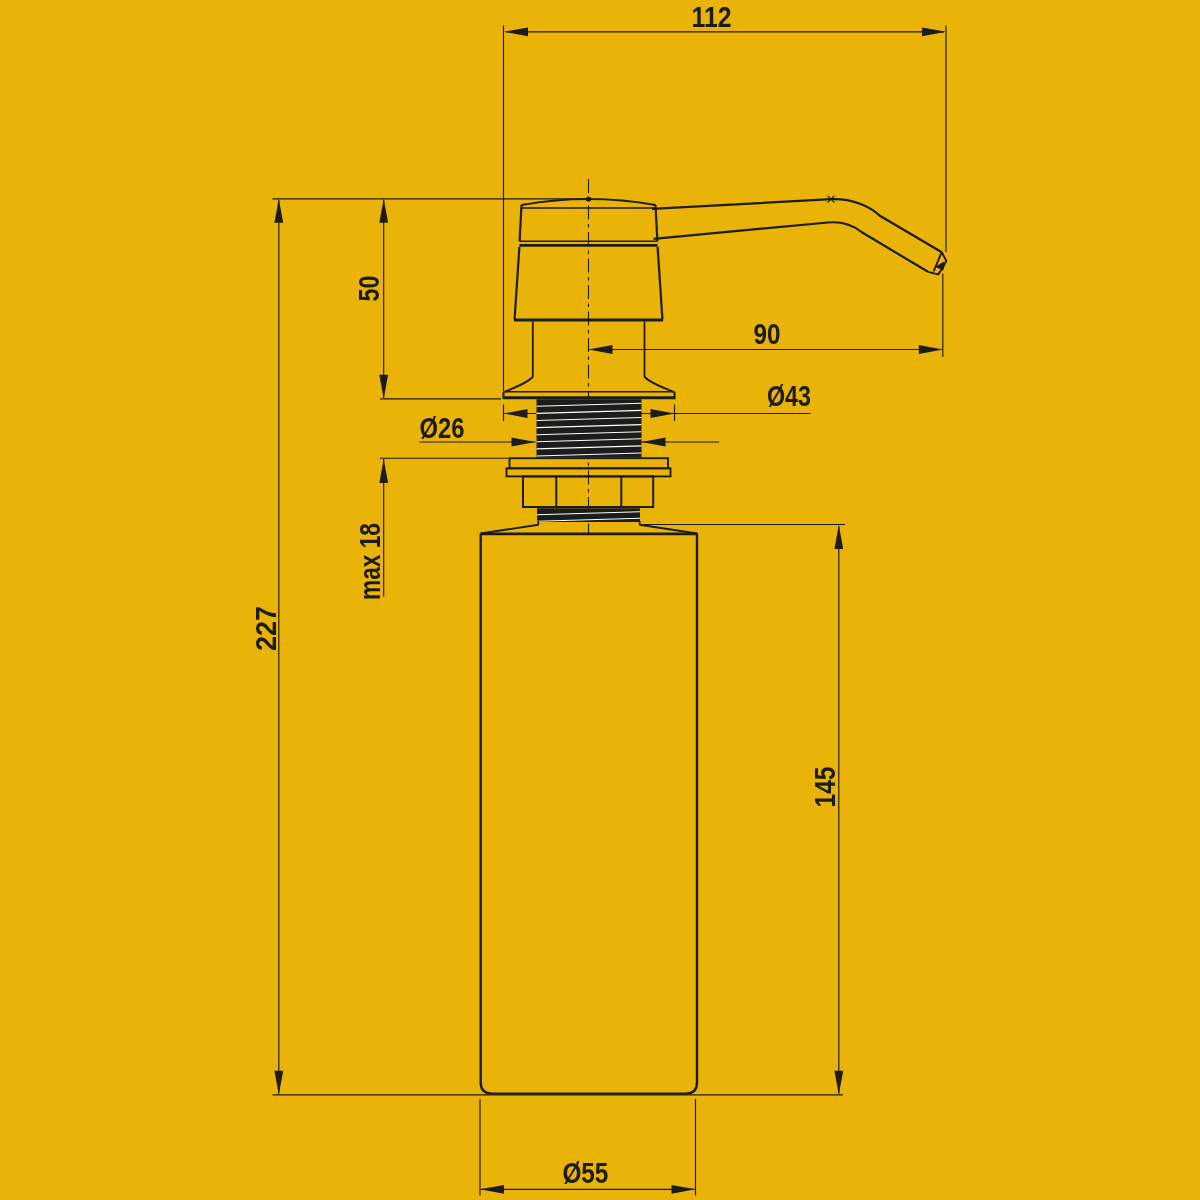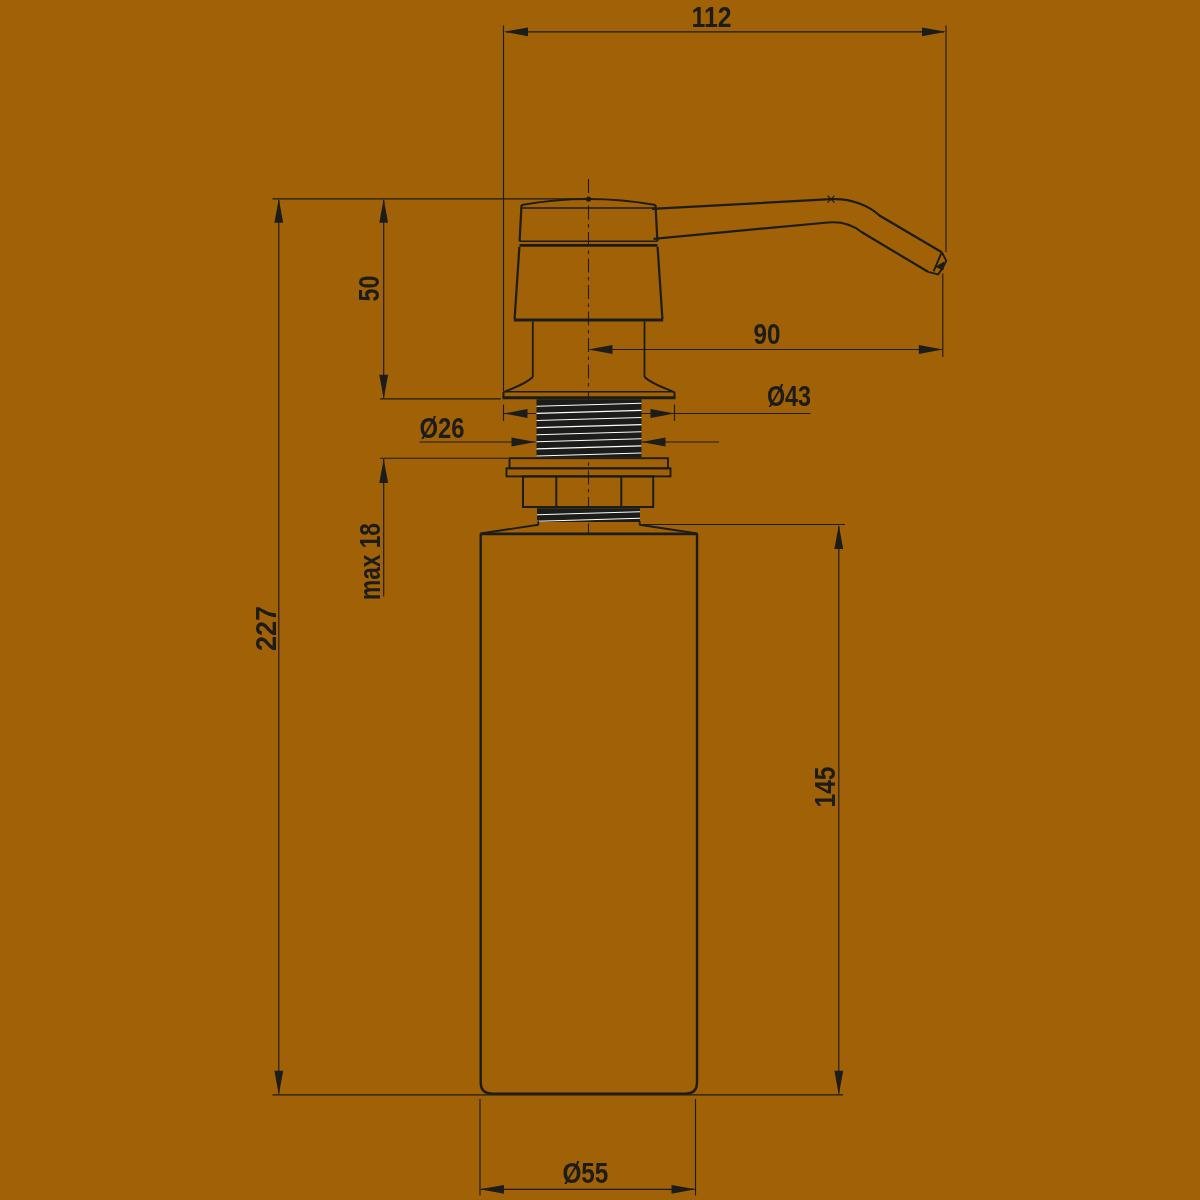--- a/index.html
+++ b/index.html
@@ -1,16 +1,16 @@
 <!DOCTYPE html>
 <html><head>
 <meta charset="utf-8">
 <style>
   html,body{margin:0;padding:0;background:#fff;}
-  .wrap{width:1200px;height:1200px;position:relative;background:#a16207;}
+  .wrap{width:1200px;height:1200px;position:relative;background:#eab308;}
   svg{position:absolute;top:0;left:0;}
   text{font-family:"Liberation Sans",sans-serif;font-weight:bold;font-size:29px;fill:#1c1c1a;}
 </style>
 </head>
 <body>
 <div class="wrap">
 <svg width="1200" height="1200" viewBox="0 0 1200 1200">
 <g stroke="#1c1c1a" fill="none" stroke-width="1.15">
 
 <g>

